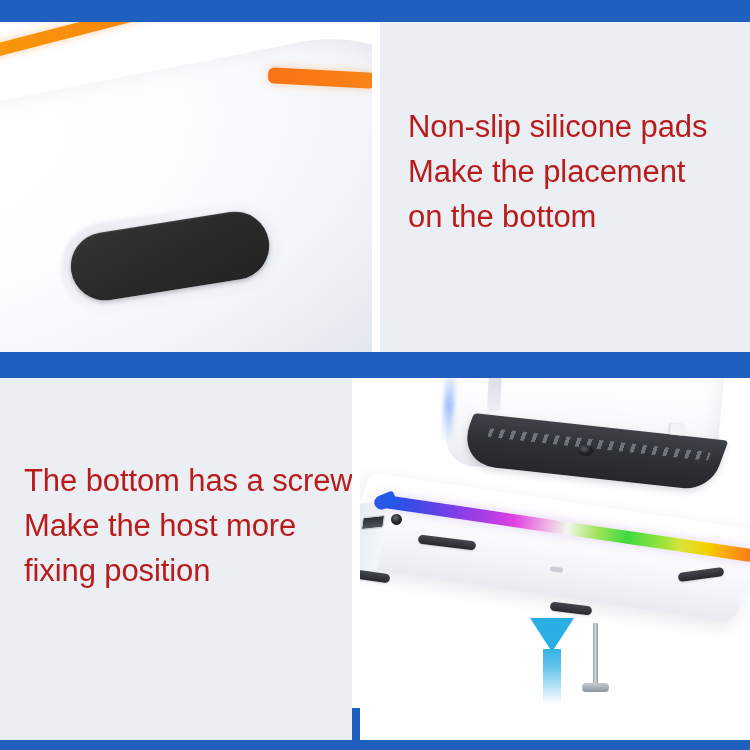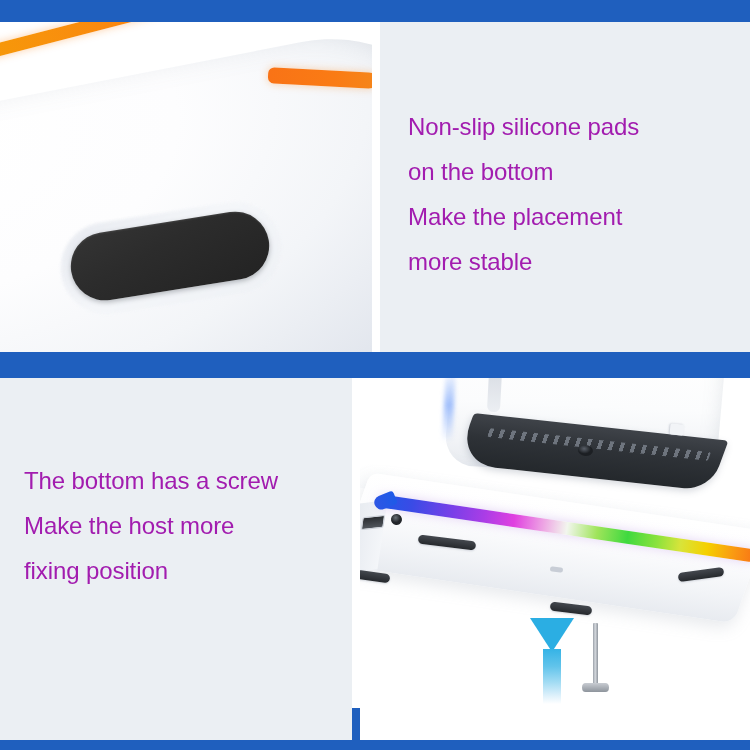--- a/index.html
+++ b/index.html
@@ -43,22 +43,22 @@
   .photo-panel-top { left: 0;     width: 372px; background: #ffffff; }
   .text-panel-top  { left: 380px; width: 370px; background: #EBEFF3; }
 
   
   .text-panel-bottom  { left: 0;     width: 352px; background: #EBEFF3; }
   .photo-panel-bottom { left: 360px; width: 390px; background: #ffffff; }
 
   
   .text-block {
     position: absolute;
-    color: #a21caf;
-    font-size: 24px;
+    color: #b91c1c;
+    font-size: 31px;
     line-height: 45px;
     letter-spacing: -0.1px;
     white-space: nowrap;
   }
   .text-top    { left: 28px;  top: 82px; }
   .text-bottom { left: 24px;  top: 80px; }
   .text-line { display: block; }
 
   
   .dev-body {
@@ -338,23 +338,22 @@
       <div class="pad-recess"></div>
       <div class="silicone-pad"></div>
       <div class="dev-top-shell"></div>
       <div class="rgb-edge-orange"></div>
       <div class="rgb-edge-cap"></div>
     </div>
 
     <div class="panel text-panel-top">
       <div class="text-block text-top">
         <span class="text-line">Non-slip silicone pads</span>
+        <span class="text-line">Make the placement</span>
         <span class="text-line">on the bottom</span>
-        <span class="text-line">Make the placement</span>
-        <span class="text-line">more stable</span>
       </div>
     </div>
   </div>
 
   <div class="half half-bottom">
 
     <div class="panel text-panel-bottom">
       <div class="text-block text-bottom">
         <span class="text-line">The bottom has a screw</span>
         <span class="text-line">Make the host more</span>

